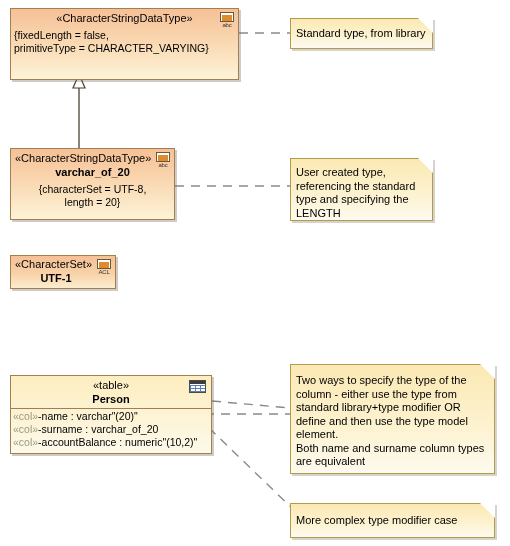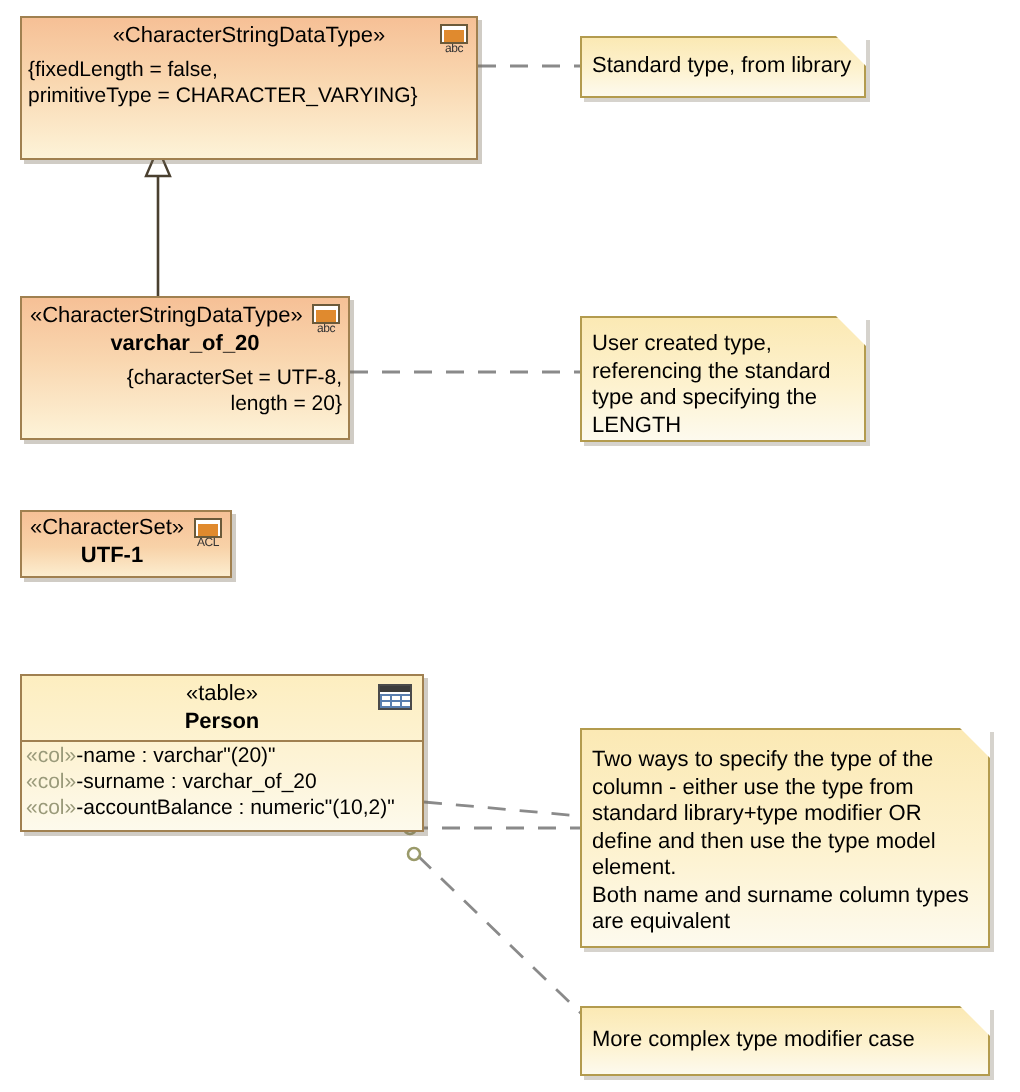--- a/index.html
+++ b/index.html
@@ -57,21 +57,21 @@
   .node-name {
     font-size: 11px;
     font-weight: bold;
     line-height: 14px;
     white-space: nowrap;
   }
   .node-body {
     padding: 1px 3px 3px 3px;
     line-height: 13px;
   }
-  .node-body.centered { text-align: right; }
+  .node-body.centered { text-align: center; }
   .props {
     font-size: 10.5px;
     line-height: 13px;
     white-space: nowrap;
   }
   .compartment {
     border-top: 1px solid #a08050;
     padding: 1px 2px 2px 2px;
   }
   .col-row {
@@ -215,21 +215,21 @@
     <div class="node-head" style="padding:2px 4px;">
       <div class="icon-acl">
         <div class="glyph-box"></div>
         <div class="glyph-txt">ACL</div>
       </div>
       <div class="stereotype" style="text-align:left; padding-right:18px;">«CharacterSet»</div>
       <div class="node-name" style="text-align:center; padding-right:14px;">UTF-1</div>
     </div>
   </div>
 
-  <div class="node table" style="left:10px; top:337px; width:202px; height:79px;">
+  <div class="node table" style="left:10px; top:375px; width:202px; height:79px;">
     <div class="node-head" style="padding:3px 4px 2px 4px;">
       <div class="icon-table">
         <div class="bar"></div>
         <div class="grid"></div>
       </div>
       <div class="stereotype">«table»</div>
       <div class="node-name">Person</div>
     </div>
     <div class="compartment">
       <div class="col-row">

